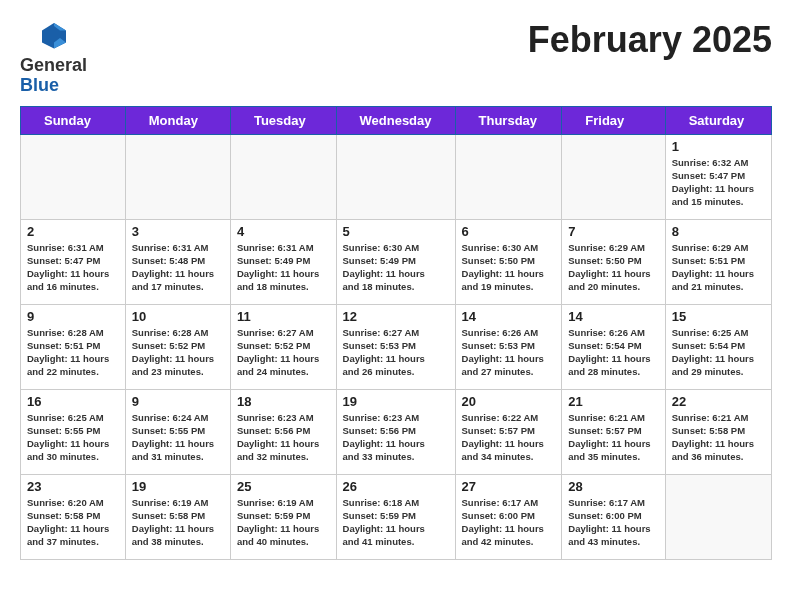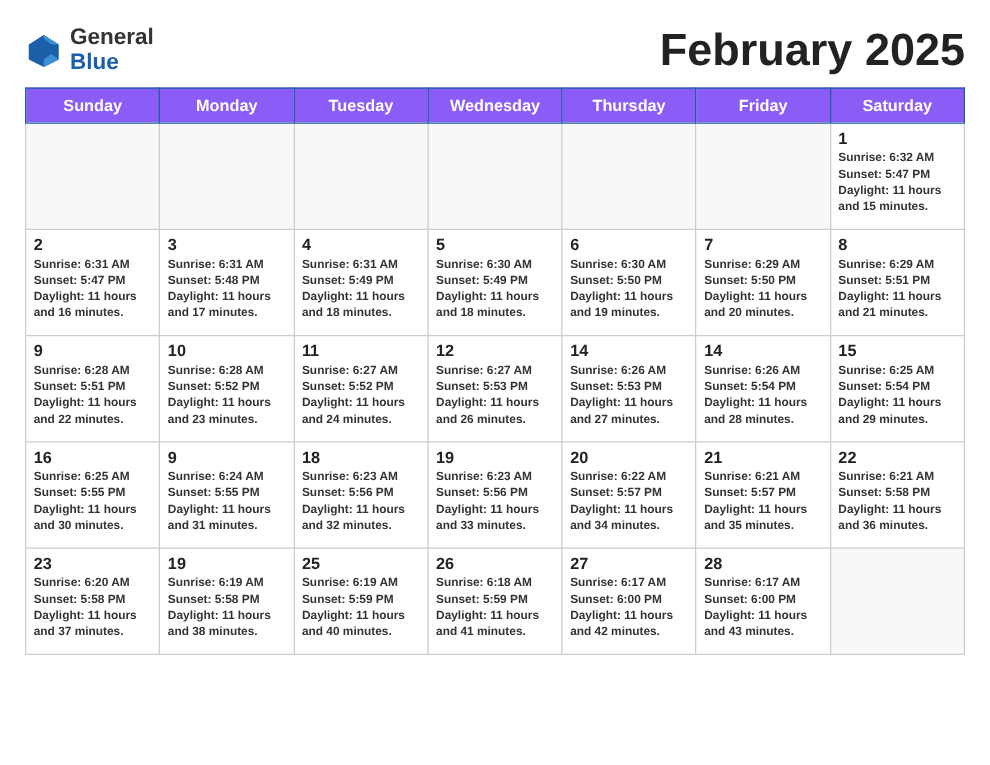--- a/index.html
+++ b/index.html
@@ -13,20 +13,21 @@
     .header {
       display: flex;
       justify-content: space-between;
       align-items: flex-start;
       margin-bottom: 10px;
     }
     .logo {
       display: flex;
       align-items: center;
       gap: 6px;
+      flex-direction: column;
     }
     .logo-text {
       font-size: 18px;
       font-weight: bold;
       line-height: 1.1;
     }
     .logo-text .general { color: #333; }
     .logo-text .blue { color: #1a5fa8; }
     .logo-icon {
       width: 30px;
@@ -44,26 +45,26 @@
     .location {
       font-size: 15px;
       color: #333;
     }
     .calendar {
       width: 100%;
       border-collapse: collapse;
       border: 1px solid #ccc;
     }
     .calendar th {
-      background: #8b5cf6;
+      background: #6d28d9;
       color: white;
       font-size: 13px;
       font-weight: bold;
-      padding: 6px 0;
-      text-align: center;
+      padding: 6px 23px;
+      text-align: left;
       border: 1px solid #1a5fa8;
     }
     .calendar td {
       width: 107px;
       vertical-align: top;
       border: 1px solid #ccc;
       padding: 4px 6px;
       font-size: 10px;
       color: #333;
       height: 85px;

